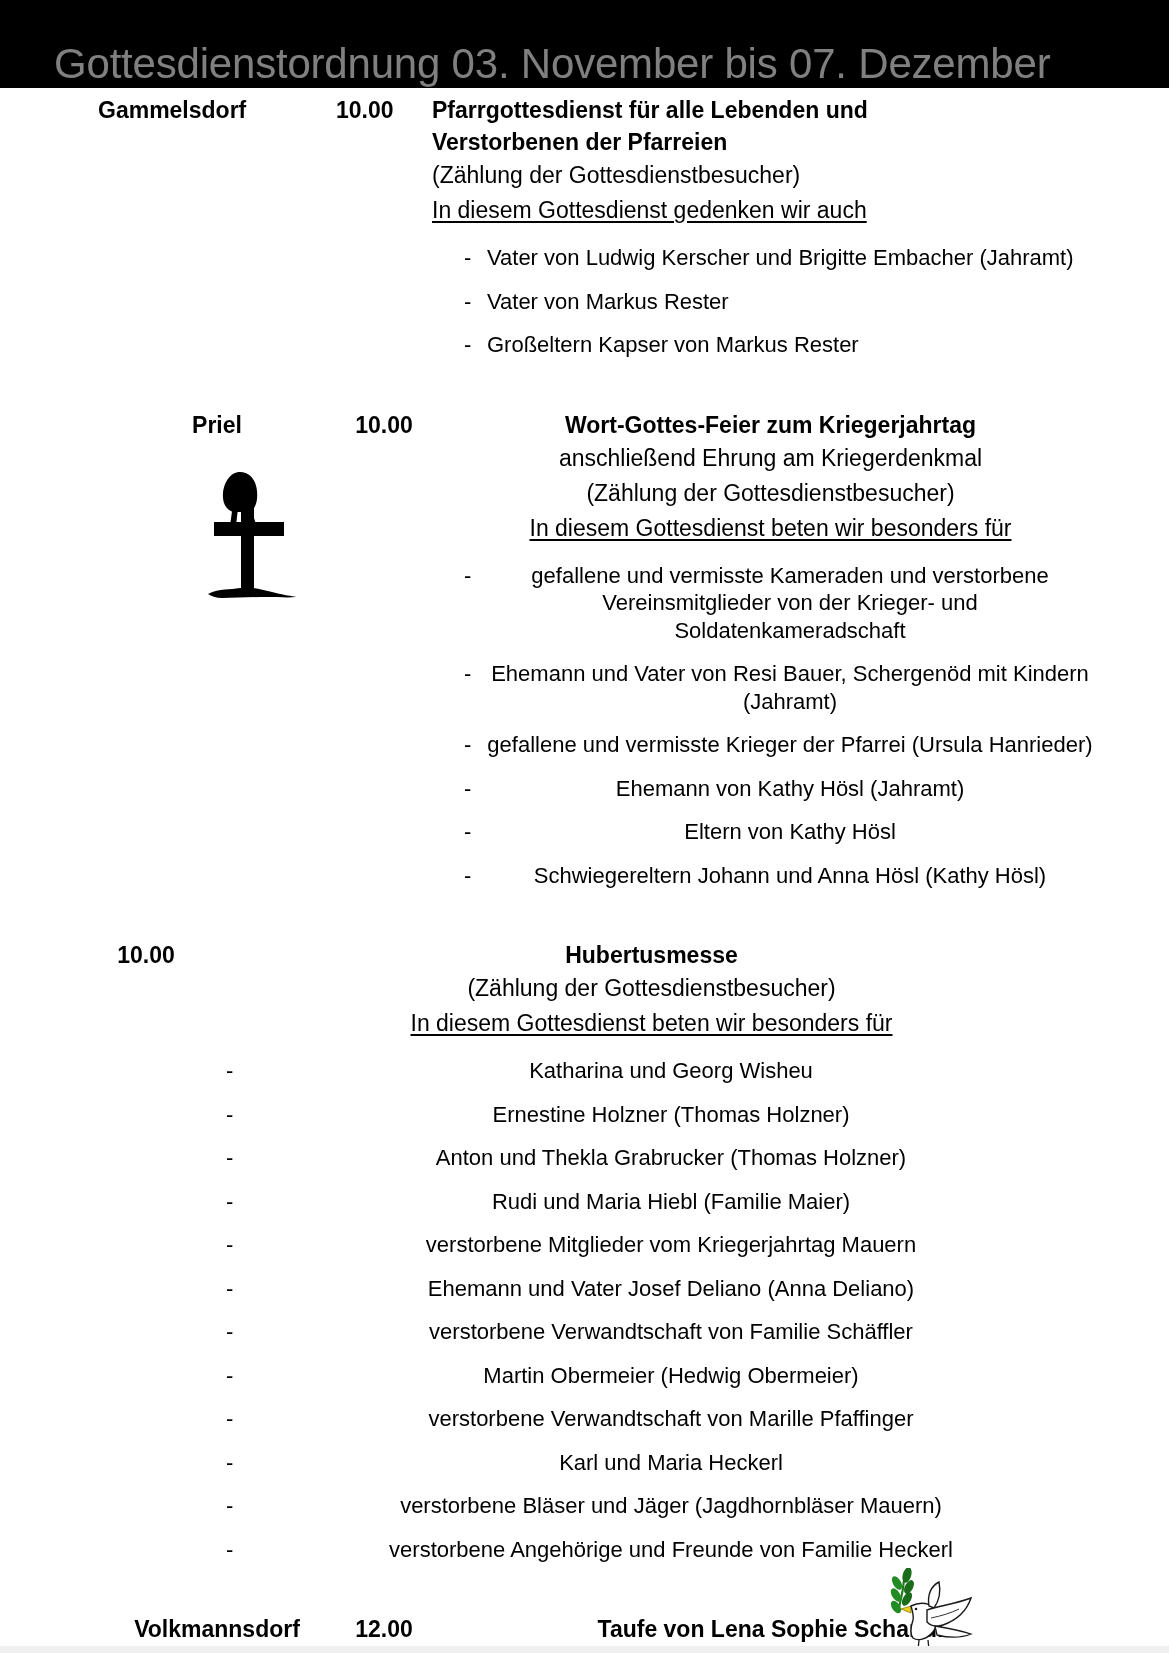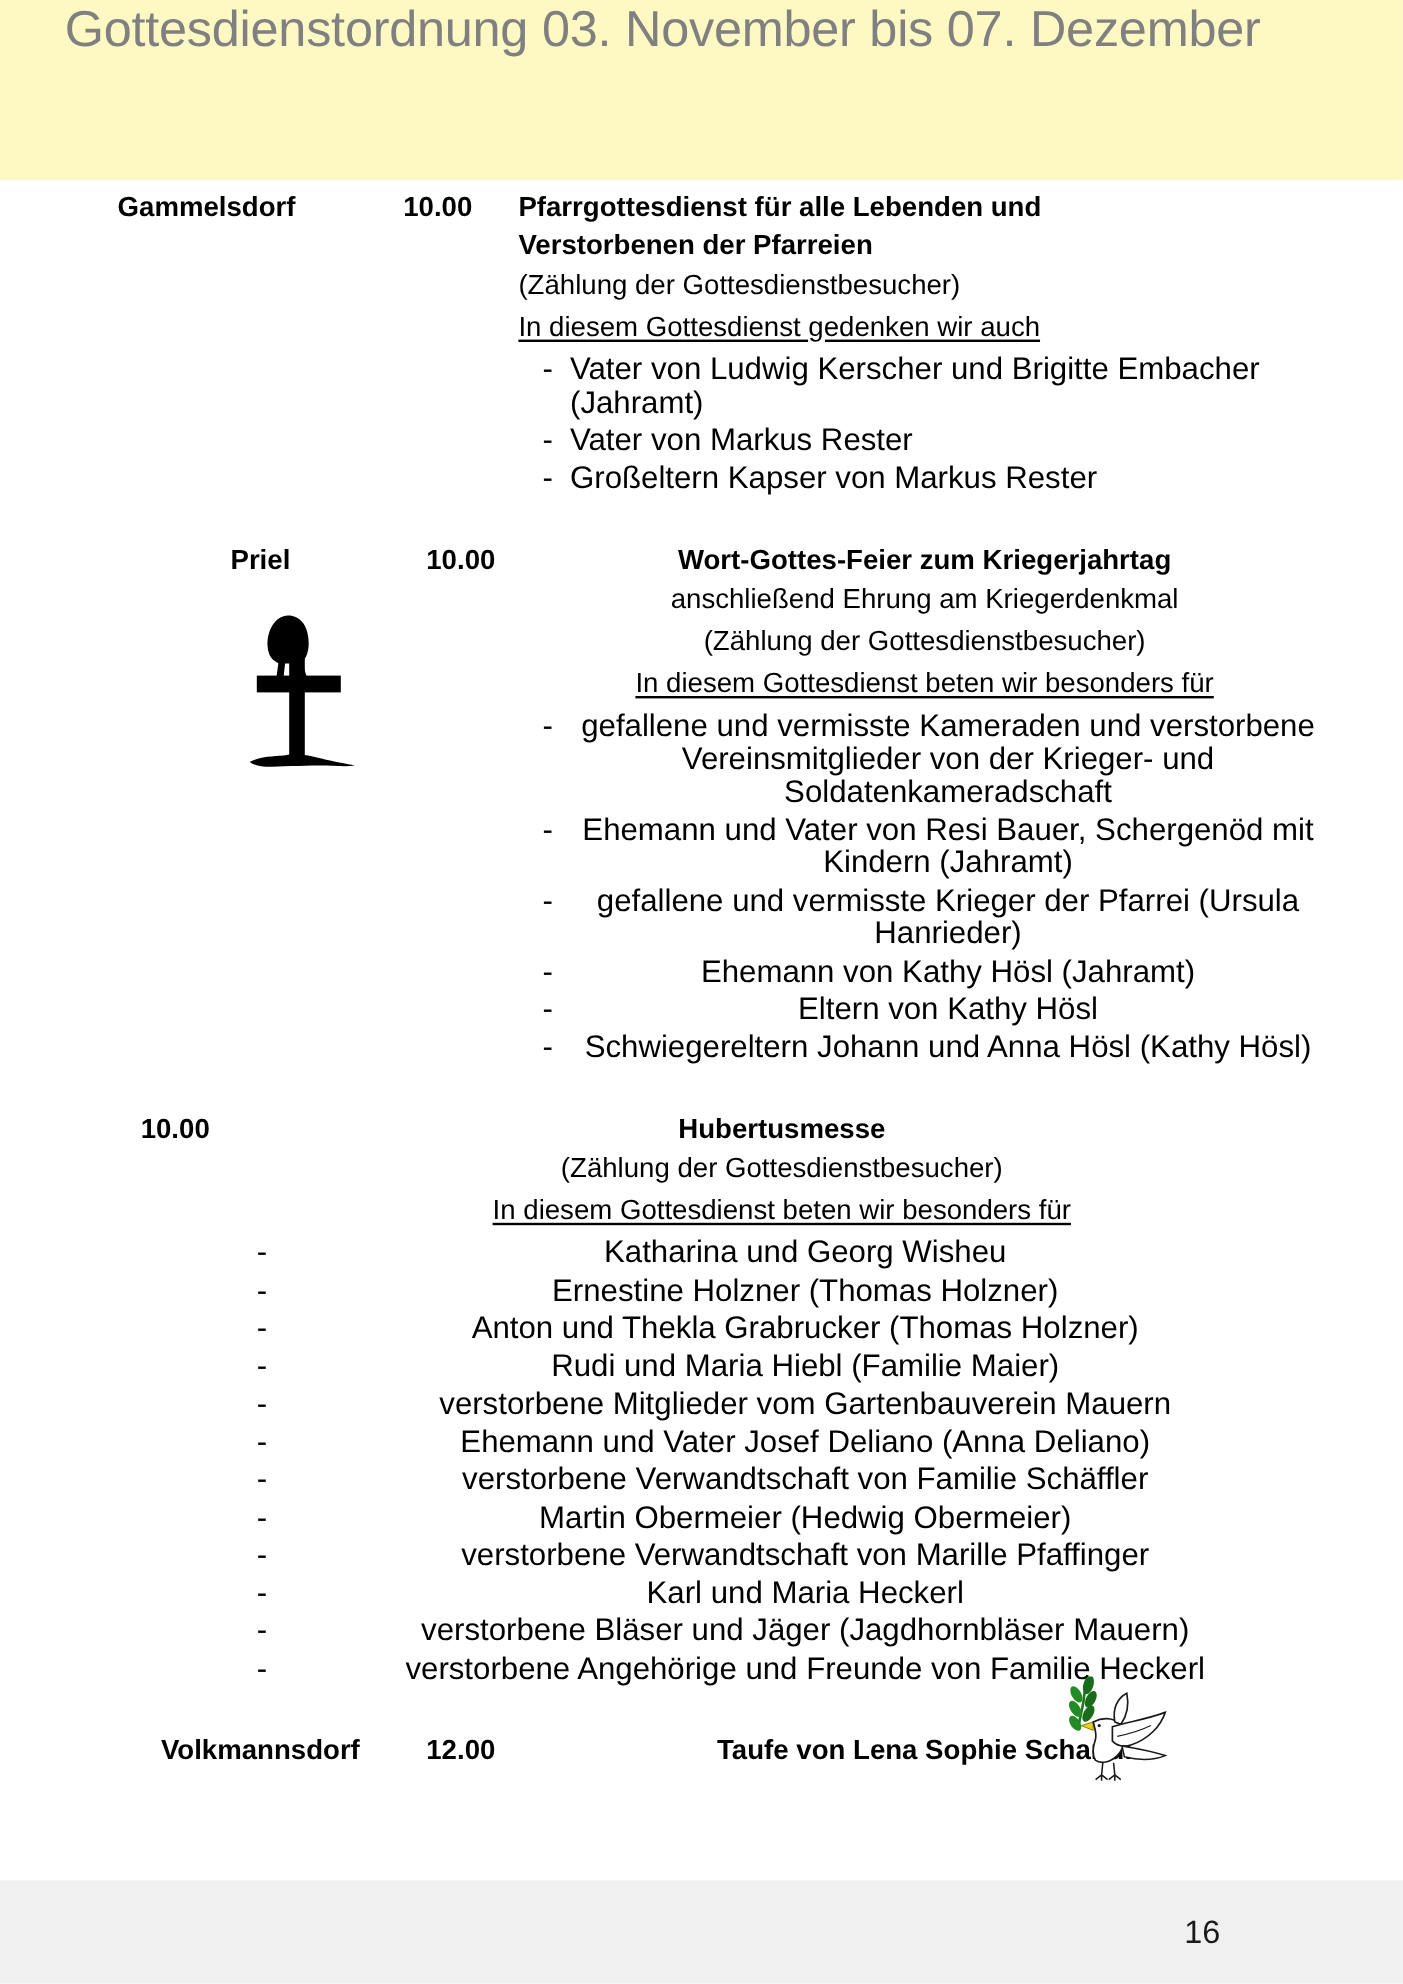--- a/index.html
+++ b/index.html
@@ -20,24 +20,24 @@
     width: 1169px;
     height: 1653px;
     position: relative;
     display: flex;
     flex-direction: column;
     background: #ffffff;
   }
 
   
   .header-band {
-    height: 150px;
-    background: #fef9c3;
+    height: 88px;
+    background: #000000;
     display: flex;
-    align-items: flex-start;
+    align-items: flex-end;
     flex: 0 0 auto;
   }
   .header-title {
     font-size: 42px;
     color: #808080;
     letter-spacing: -0.2px;
     padding-left: 54px;
     white-space: nowrap;
     font-weight: normal;
   }
@@ -98,25 +98,25 @@
     text-underline-offset: 3px;
     display: inline-block;
   }
 
   .intention-list {
     list-style: none;
     margin: 0;
     padding: 0;
   }
   .intention-item {
-    font-size: 26px;
+    font-size: 22px;
     line-height: 27.5px;
     padding-left: 39px;
     position: relative;
-    margin: 4px;
+    margin: 16px;
   }
   .intention-item::before {
     content: "-";
     position: absolute;
     left: 16px;
     top: 0;
   }
 
   
   .cross-icon {
@@ -220,21 +220,21 @@
       <div class="col-time">10.00</div>
       <div class="col-desc">
         <div class="desc-title">Hubertusmesse</div>
         <div class="desc-line">(Zählung der Gottesdienstbesucher)</div>
         <div><span class="desc-intro">In diesem Gottesdienst beten wir besonders für</span></div>
         <ul class="intention-list">
           <li class="intention-item">Katharina und Georg Wisheu</li>
           <li class="intention-item">Ernestine Holzner (Thomas Holzner)</li>
           <li class="intention-item">Anton und Thekla Grabrucker (Thomas Holzner)</li>
           <li class="intention-item">Rudi und Maria Hiebl (Familie Maier)</li>
-          <li class="intention-item">verstorbene Mitglieder vom Gartenbauverein Mauern</li>
+          <li class="intention-item">verstorbene Mitglieder vom Kriegerjahrtag Mauern</li>
           <li class="intention-item">Ehemann und Vater Josef Deliano (Anna Deliano)</li>
           <li class="intention-item">verstorbene Verwandtschaft von Familie Schäffler</li>
           <li class="intention-item">Martin Obermeier (Hedwig Obermeier)</li>
           <li class="intention-item">verstorbene Verwandtschaft von Marille Pfaffinger</li>
           <li class="intention-item">Karl und Maria Heckerl</li>
           <li class="intention-item">verstorbene Bläser und Jäger (Jagdhornbläser Mauern)</li>
           <li class="intention-item">verstorbene Angehörige und Freunde von Familie Heckerl</li>
         </ul>
       </div>
     </div>

